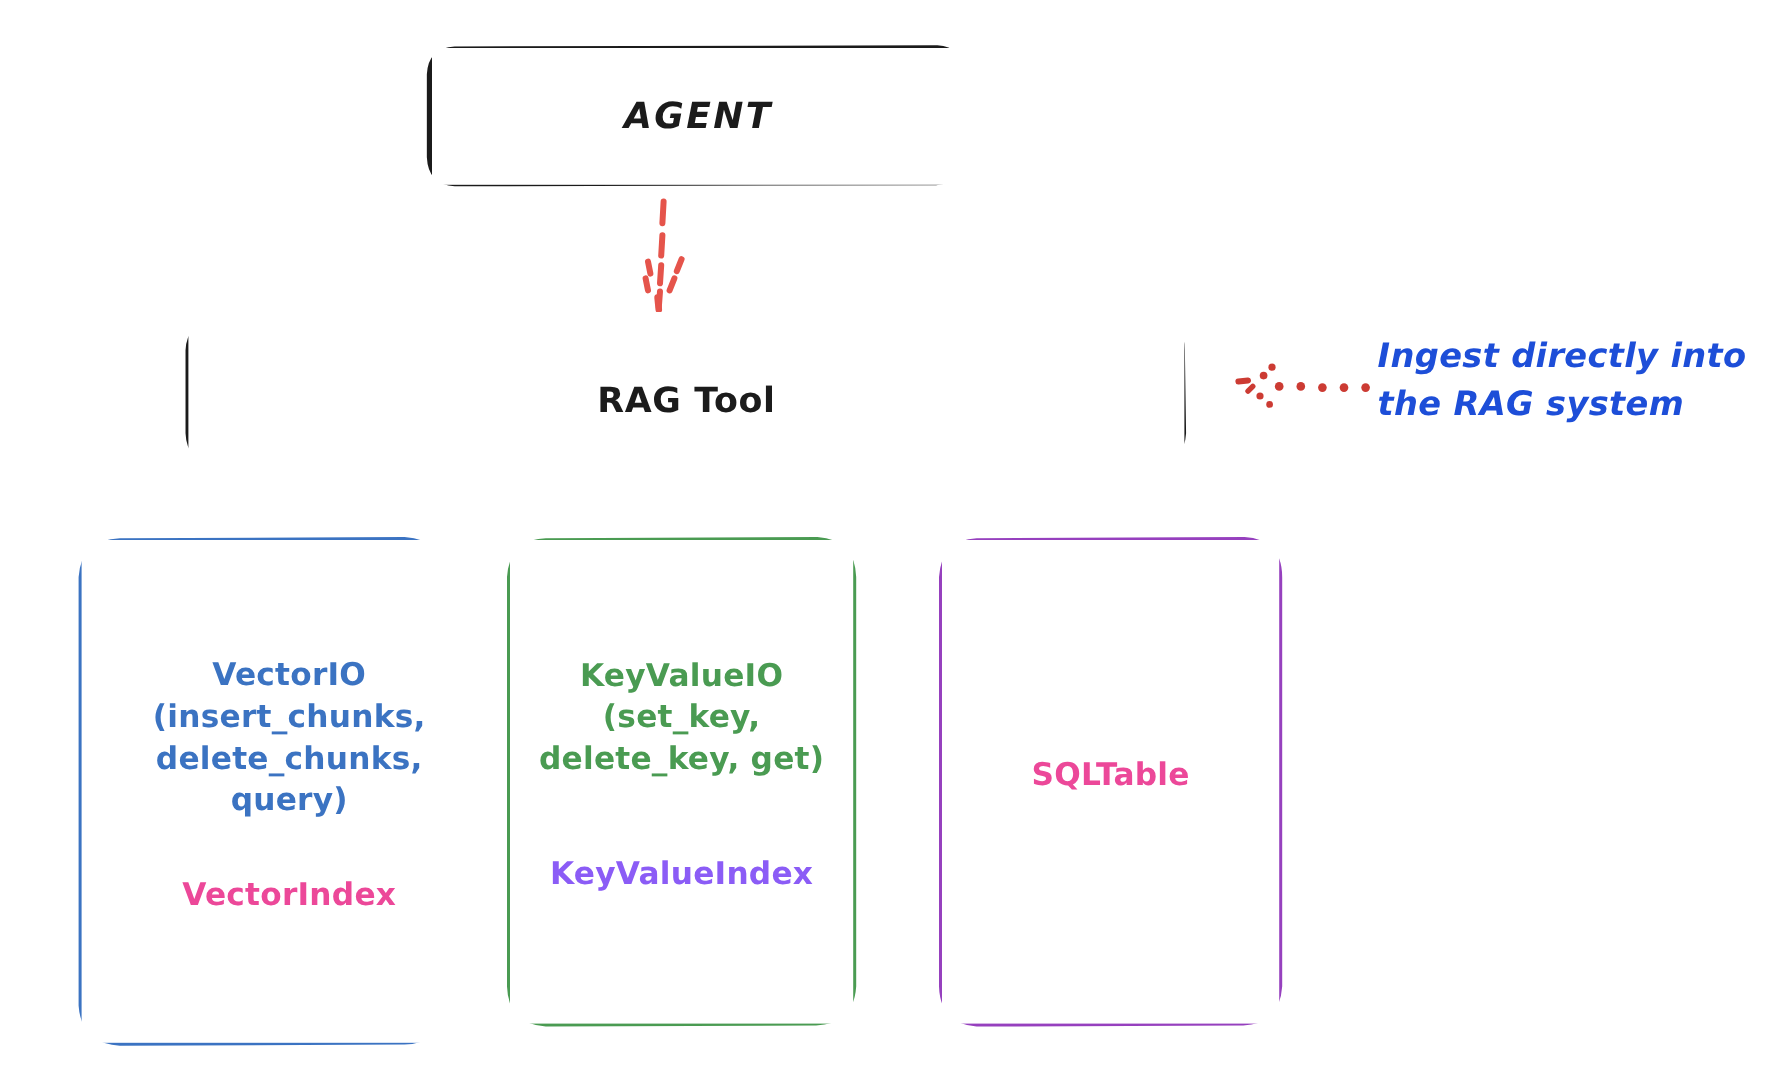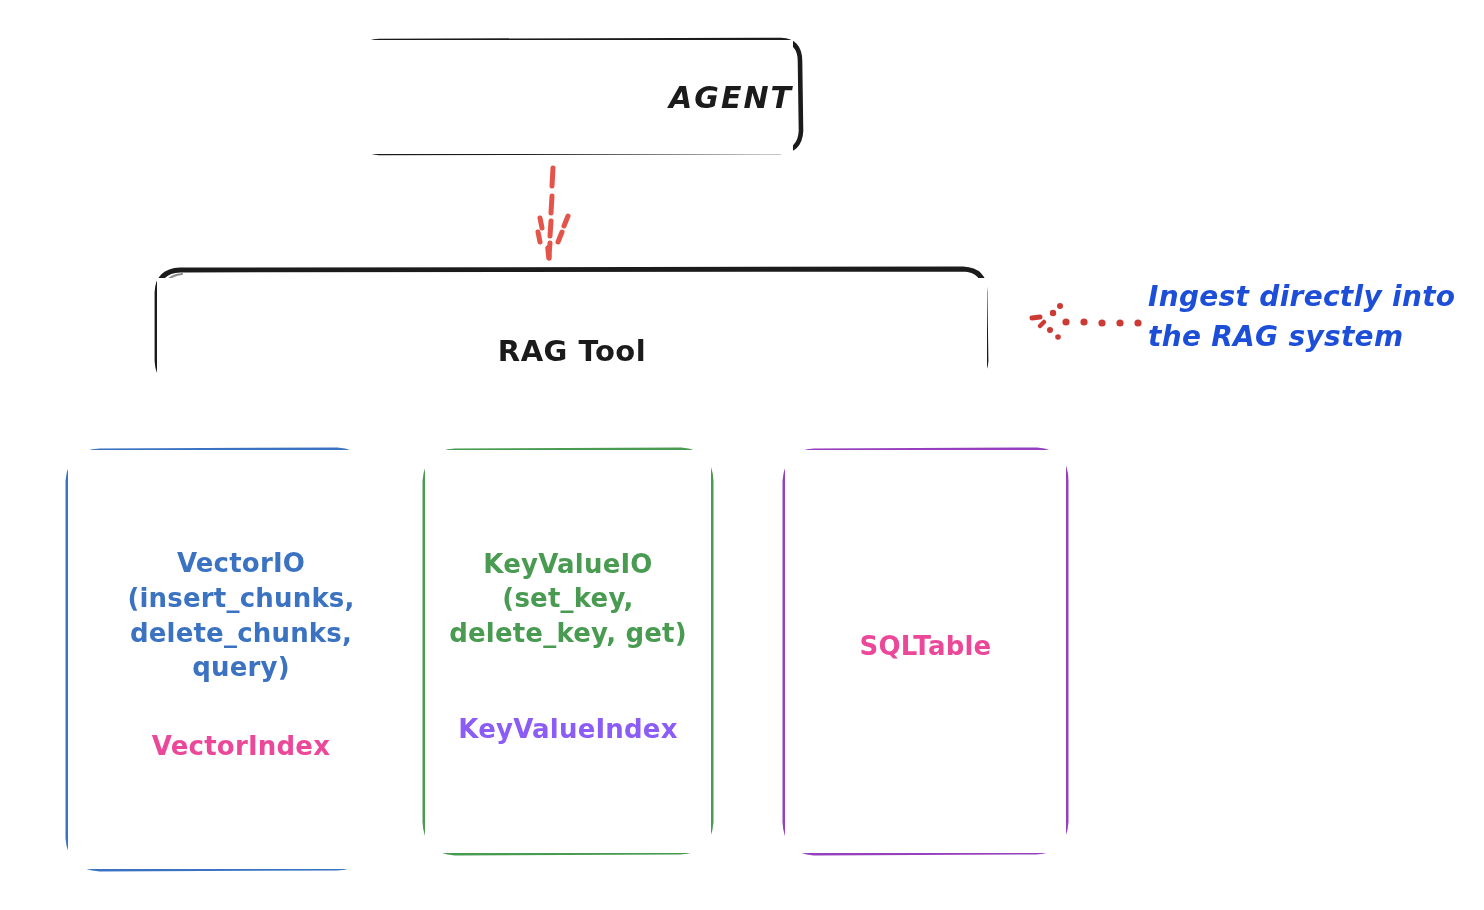--- a/index.html
+++ b/index.html
@@ -33,39 +33,38 @@
     text-align: center;
   }
 
   .node-label {
     white-space: pre-line;
     line-height: 1.30;
   }
 
   
   #agent-node {
-    left: 349px;
+    left: 360px;
     top: 40px;
     width: 444px;
     height: 114px;
-    justify-content: flex-end;
   }
   #agent-node .node-label {
     font-family: "DejaVu Sans", sans-serif;
     font-size: 30px;
     font-style: italic;
     font-weight: 700;
     letter-spacing: 2px;
     color: #1b1b1b;
   }
 
   
   #rag-tool-node {
     left: 157px;
-    top: 278px;
+    top: 260px;
     width: 830px;
     height: 147px;
     text-align: right;
   }
   #rag-tool-node .node-label {
     font-size: 29px;
     font-weight: 600;
     color: #1b1b1b;
     letter-spacing: 0.5px;
   }

